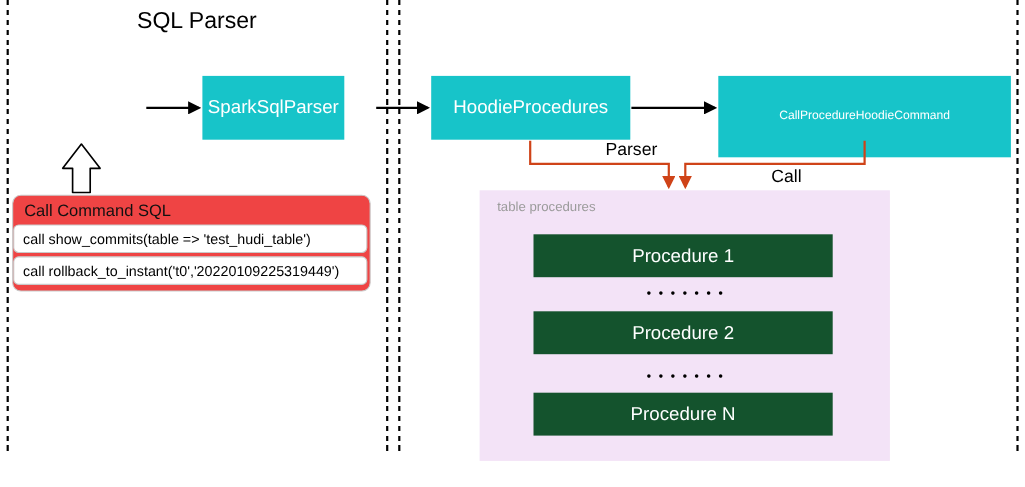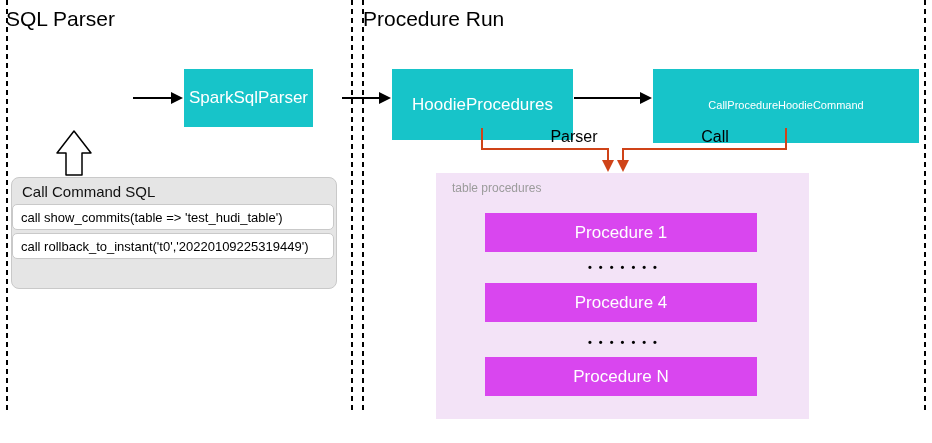--- a/index.html
+++ b/index.html
@@ -6,62 +6,62 @@
   body { background:#ffffff; }
   .canvas {
     position:relative; width:932px; height:443px; background:#ffffff;
     font-family:"Liberation Sans", sans-serif; overflow:hidden;
   }
   .vdash {
     position:absolute; top:0; width:2px; height:412px;
     background:repeating-linear-gradient(to bottom, #000 0 5px, transparent 5px 9px);
   }
   .region-title {
-    position:absolute; top:7px; font-size:21px; color:#000; 
+    position:absolute; top:7px; font-size:21px; color:#000; text-align:center;
   }
   #title-sql    { left:6px;   width:346px; }
   #title-proc   { left:363px; width:562px; }
   .node {
     position:absolute; background:#17C4C9; color:#fff;
     display:flex; align-items:center; justify-content:center;
     text-align:center; font-size:17px; line-height:1.25;
   }
   #node-call-command { left:11px;  top:69px; width:121px; height:58px; font-size:16px; padding:0 14px; }
   #node-spark        { left:184px; top:69px; width:129px; height:58px; }
-  #node-hoodie       { left:392px; top:69px; width:181px; height:71px;text-align:right; }
+  #node-hoodie       { left:392px; top:69px; width:181px; height:58px;text-align:right; }
   #node-cphc         { left:653px; top:69px; width:266px; height:74px; font-size:11px; }
 
   .svg-overlay { position:absolute; left:0; top:0; pointer-events:none; }
 
   .edge-label { position:absolute; top:128px; width:60px; text-align:center; font-size:16px; color:#000; }
   #label-build { left:544px; }
-  #label-call  { left:685px; }
+  #label-call  { left:685px;margin-top:24px; }
 
   
   #sql-panel {
-    position:absolute; left:11px; top:177px; width:326px; height:112px;
-    background:#e5e5e5; border:1px solid #C9C9C9; border-radius:8px;
+    position:absolute; left:11px; top:177px; width:326px; height:88px;
+    background:#ef4444; border:1px solid #C9C9C9; border-radius:8px;
   }
   #sql-panel .hdr { padding:5px 10px 4px 10px; font-size:15px; color:#111; }
   #sql-panel .row {
     margin:0 2px 3px 0; background:#fff; border:1px solid #C9C9C9; border-radius:5px;
     font-size:13px; color:#000; padding:5px 8px 4px 8px; white-space:nowrap; overflow:hidden;
   }
 
   
   #proc-panel {
     position:absolute; left:436px; top:173px; width:373px; height:246px;
     background:#F3E3F7;
   }
   #proc-panel .panel-label {
     position:absolute; left:16px; top:8px; font-size:12px; color:#9B9B9B;
   }
   .proc-bar {
     position:absolute; left:49px; width:272px; height:39px;
-    background:#d946ef; color:#fff; font-size:17px;
+    background:#14532d; color:#fff; font-size:17px;
     display:flex; align-items:center; justify-content:center;
   }
   #proc-1 { top:40px;  }
   #proc-2 { top:110px; }
   #proc-n { top:184px; }
   .dots {
     position:absolute; left:0; width:100%; text-align:center;
     font-size:11px; font-weight:bold; color:#000; letter-spacing:7px; text-indent:7px;
   }
   #dots-1 { top:88px;  }
@@ -71,40 +71,39 @@
 <body>
 
 <div class="canvas">
 
   <div class="vdash" style="left:6px"></div>
   <div class="vdash" style="left:351px"></div>
   <div class="vdash" style="left:362px"></div>
   <div class="vdash" style="left:924px"></div>
 
   <div class="region-title" id="title-sql">SQL Parser</div>
-  <div class="region-title" id="title-proc">Procedure Run</div>
 
   <div class="node" id="node-spark">SparkSqlParser</div>
   <div class="node" id="node-hoodie">HoodieProcedures</div>
   <div class="node" id="node-cphc">CallProcedureHoodieCommand</div>
 
   <div class="edge-label" id="label-build">Parser</div>
   <div class="edge-label" id="label-call">Call</div>
 
   <div id="sql-panel">
     <div class="hdr">Call Command SQL</div>
     <div class="row">call show_commits(table =&gt; 'test_hudi_table')</div>
     <div class="row">call rollback_to_instant('t0','20220109225319449')</div>
   </div>
 
   <div id="proc-panel">
     <div class="panel-label">table procedures</div>
     <div class="proc-bar" id="proc-1">Procedure 1</div>
     <div class="dots" id="dots-1">•••••••</div>
-    <div class="proc-bar" id="proc-2">Procedure 4</div>
+    <div class="proc-bar" id="proc-2">Procedure 2</div>
     <div class="dots" id="dots-2">•••••••</div>
     <div class="proc-bar" id="proc-n">Procedure N</div>
   </div>
 
   <svg class="svg-overlay" width="932" height="443" viewBox="0 0 932 443">
     <defs>
       <marker id="mk-black" markerUnits="userSpaceOnUse" markerWidth="12" markerHeight="12" viewBox="0 0 12 12" refX="10" refY="6" orient="auto">
         <path d="M0,0 L12,6 L0,12 Z" fill="#000000"></path>
       </marker>
       <marker id="mk-orange" markerUnits="userSpaceOnUse" markerWidth="12" markerHeight="12" viewBox="0 0 12 12" refX="10" refY="6" orient="auto">

